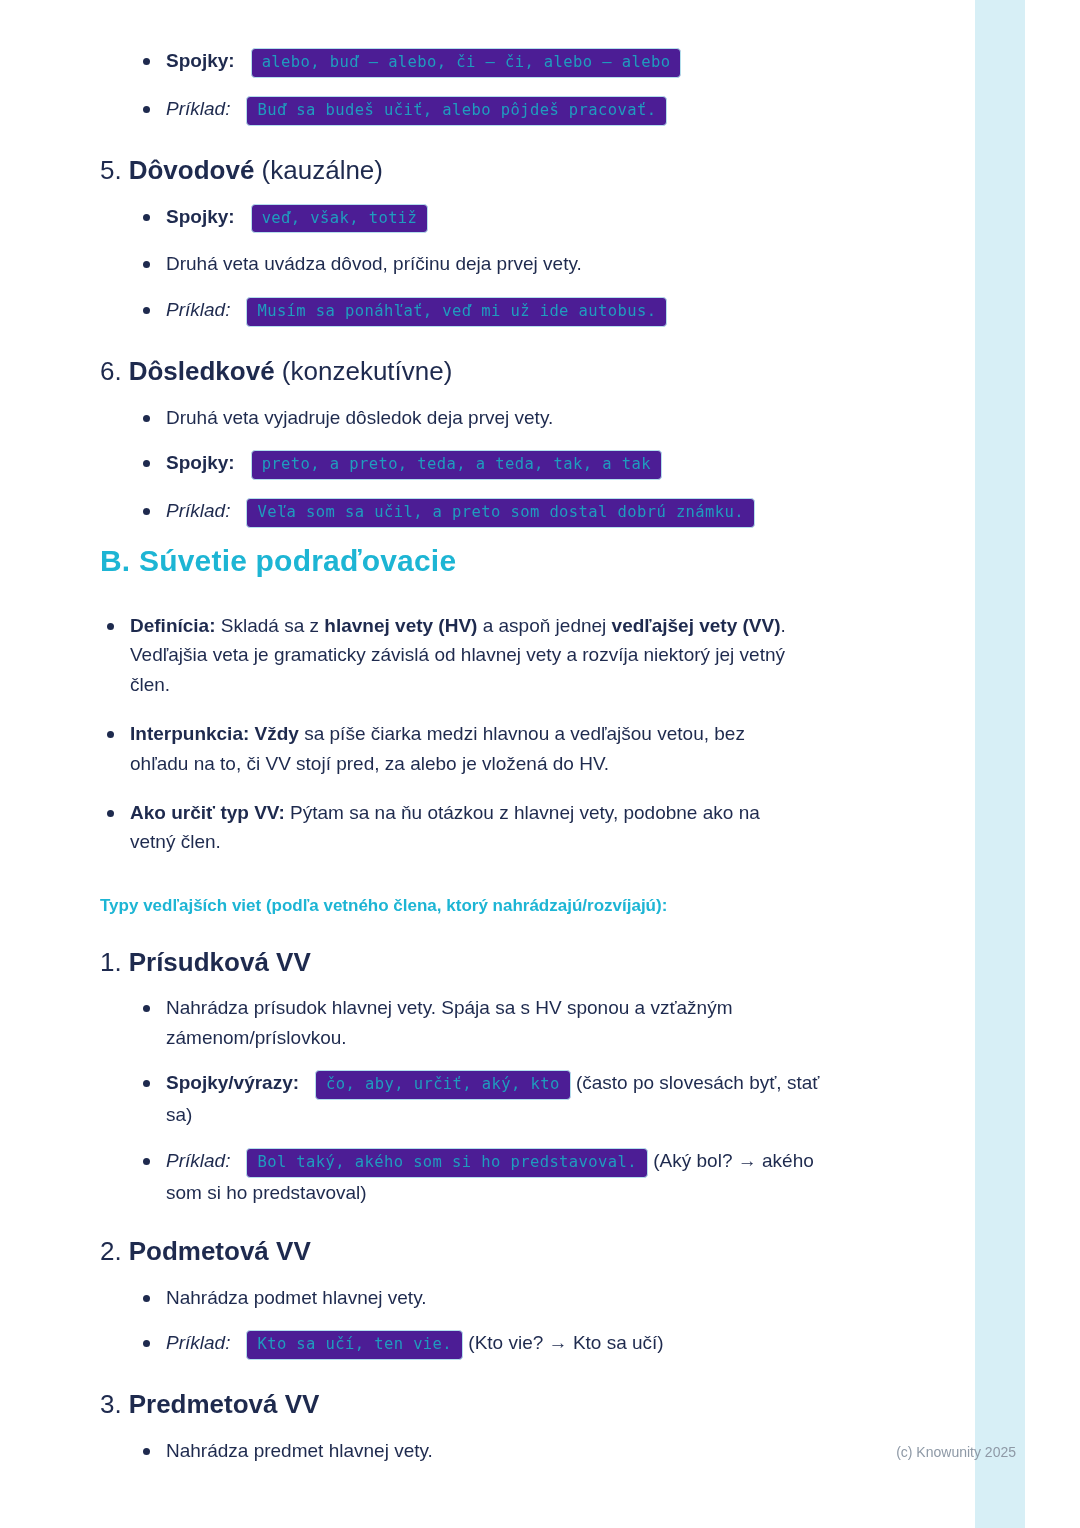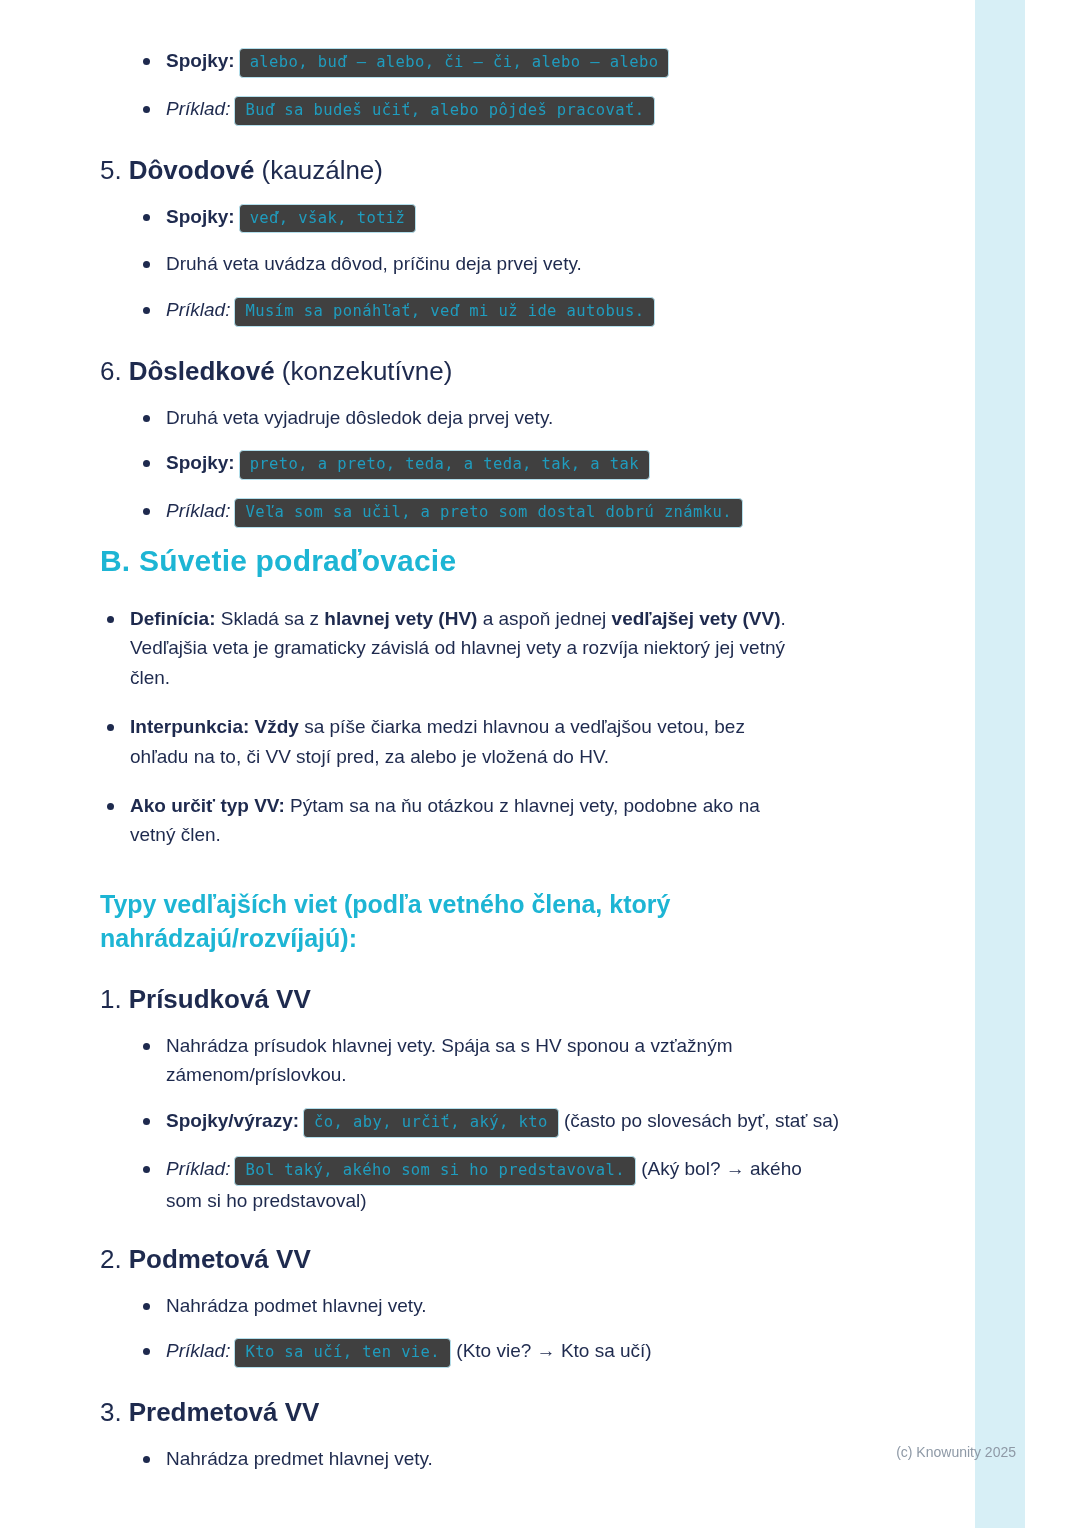--- a/index.html
+++ b/index.html
@@ -34,32 +34,32 @@
     font-size:19px;
     line-height:1.55;
   }
   ul.bullets > li::before {
     content:"";
     position:absolute; left:7px; top:12px;
     width:7px; height:7px; border-radius:50%;
     background:#1e2a4e;
   }
   ul.sub { padding-left:36px; margin-top:12px; }
-  ul.toplvl { padding-left:0; margin-top:26px; }
+  ul.toplvl { padding-left:0; margin-top:33px; }
   ul.toplvl > li { margin-bottom:20px; }
 
   .b { font-weight:700; }
   .lbl { font-weight:700; }
   .lbl-i { font-style:italic; }
 
   .chip {
     display:inline-block;
-    margin-left:4px;
+    margin-left:16px;
     padding:3px 10px 4px 10px;
-    background:#404040;
+    background:#4c1d95;
     border:1px solid #b3dfec;
     border-radius:4px;
     font-family:"DejaVu Sans Mono", monospace;
     font-size:15.5px;
     letter-spacing:0.4px;
     line-height:1.35;
     color:#1f9cbe;
     white-space:nowrap;
     vertical-align:baseline;
   }
@@ -72,21 +72,21 @@
 
   h1.sec-heading {
     font-size:30px;
     font-weight:800;
     color:#1db5d4;
     letter-spacing:0.2px;
   }
   h2.sub-heading {
     margin-top:38px;
     max-width:690px;
-    font-size:25px;
+    font-size:17px;
     font-weight:700;
     line-height:1.35;
     color:#1db5d4;
   }
 
   .footer {
     position:absolute;
     right:64px; bottom:68px;
     font-size:14px;
     color:#8e99a6;

